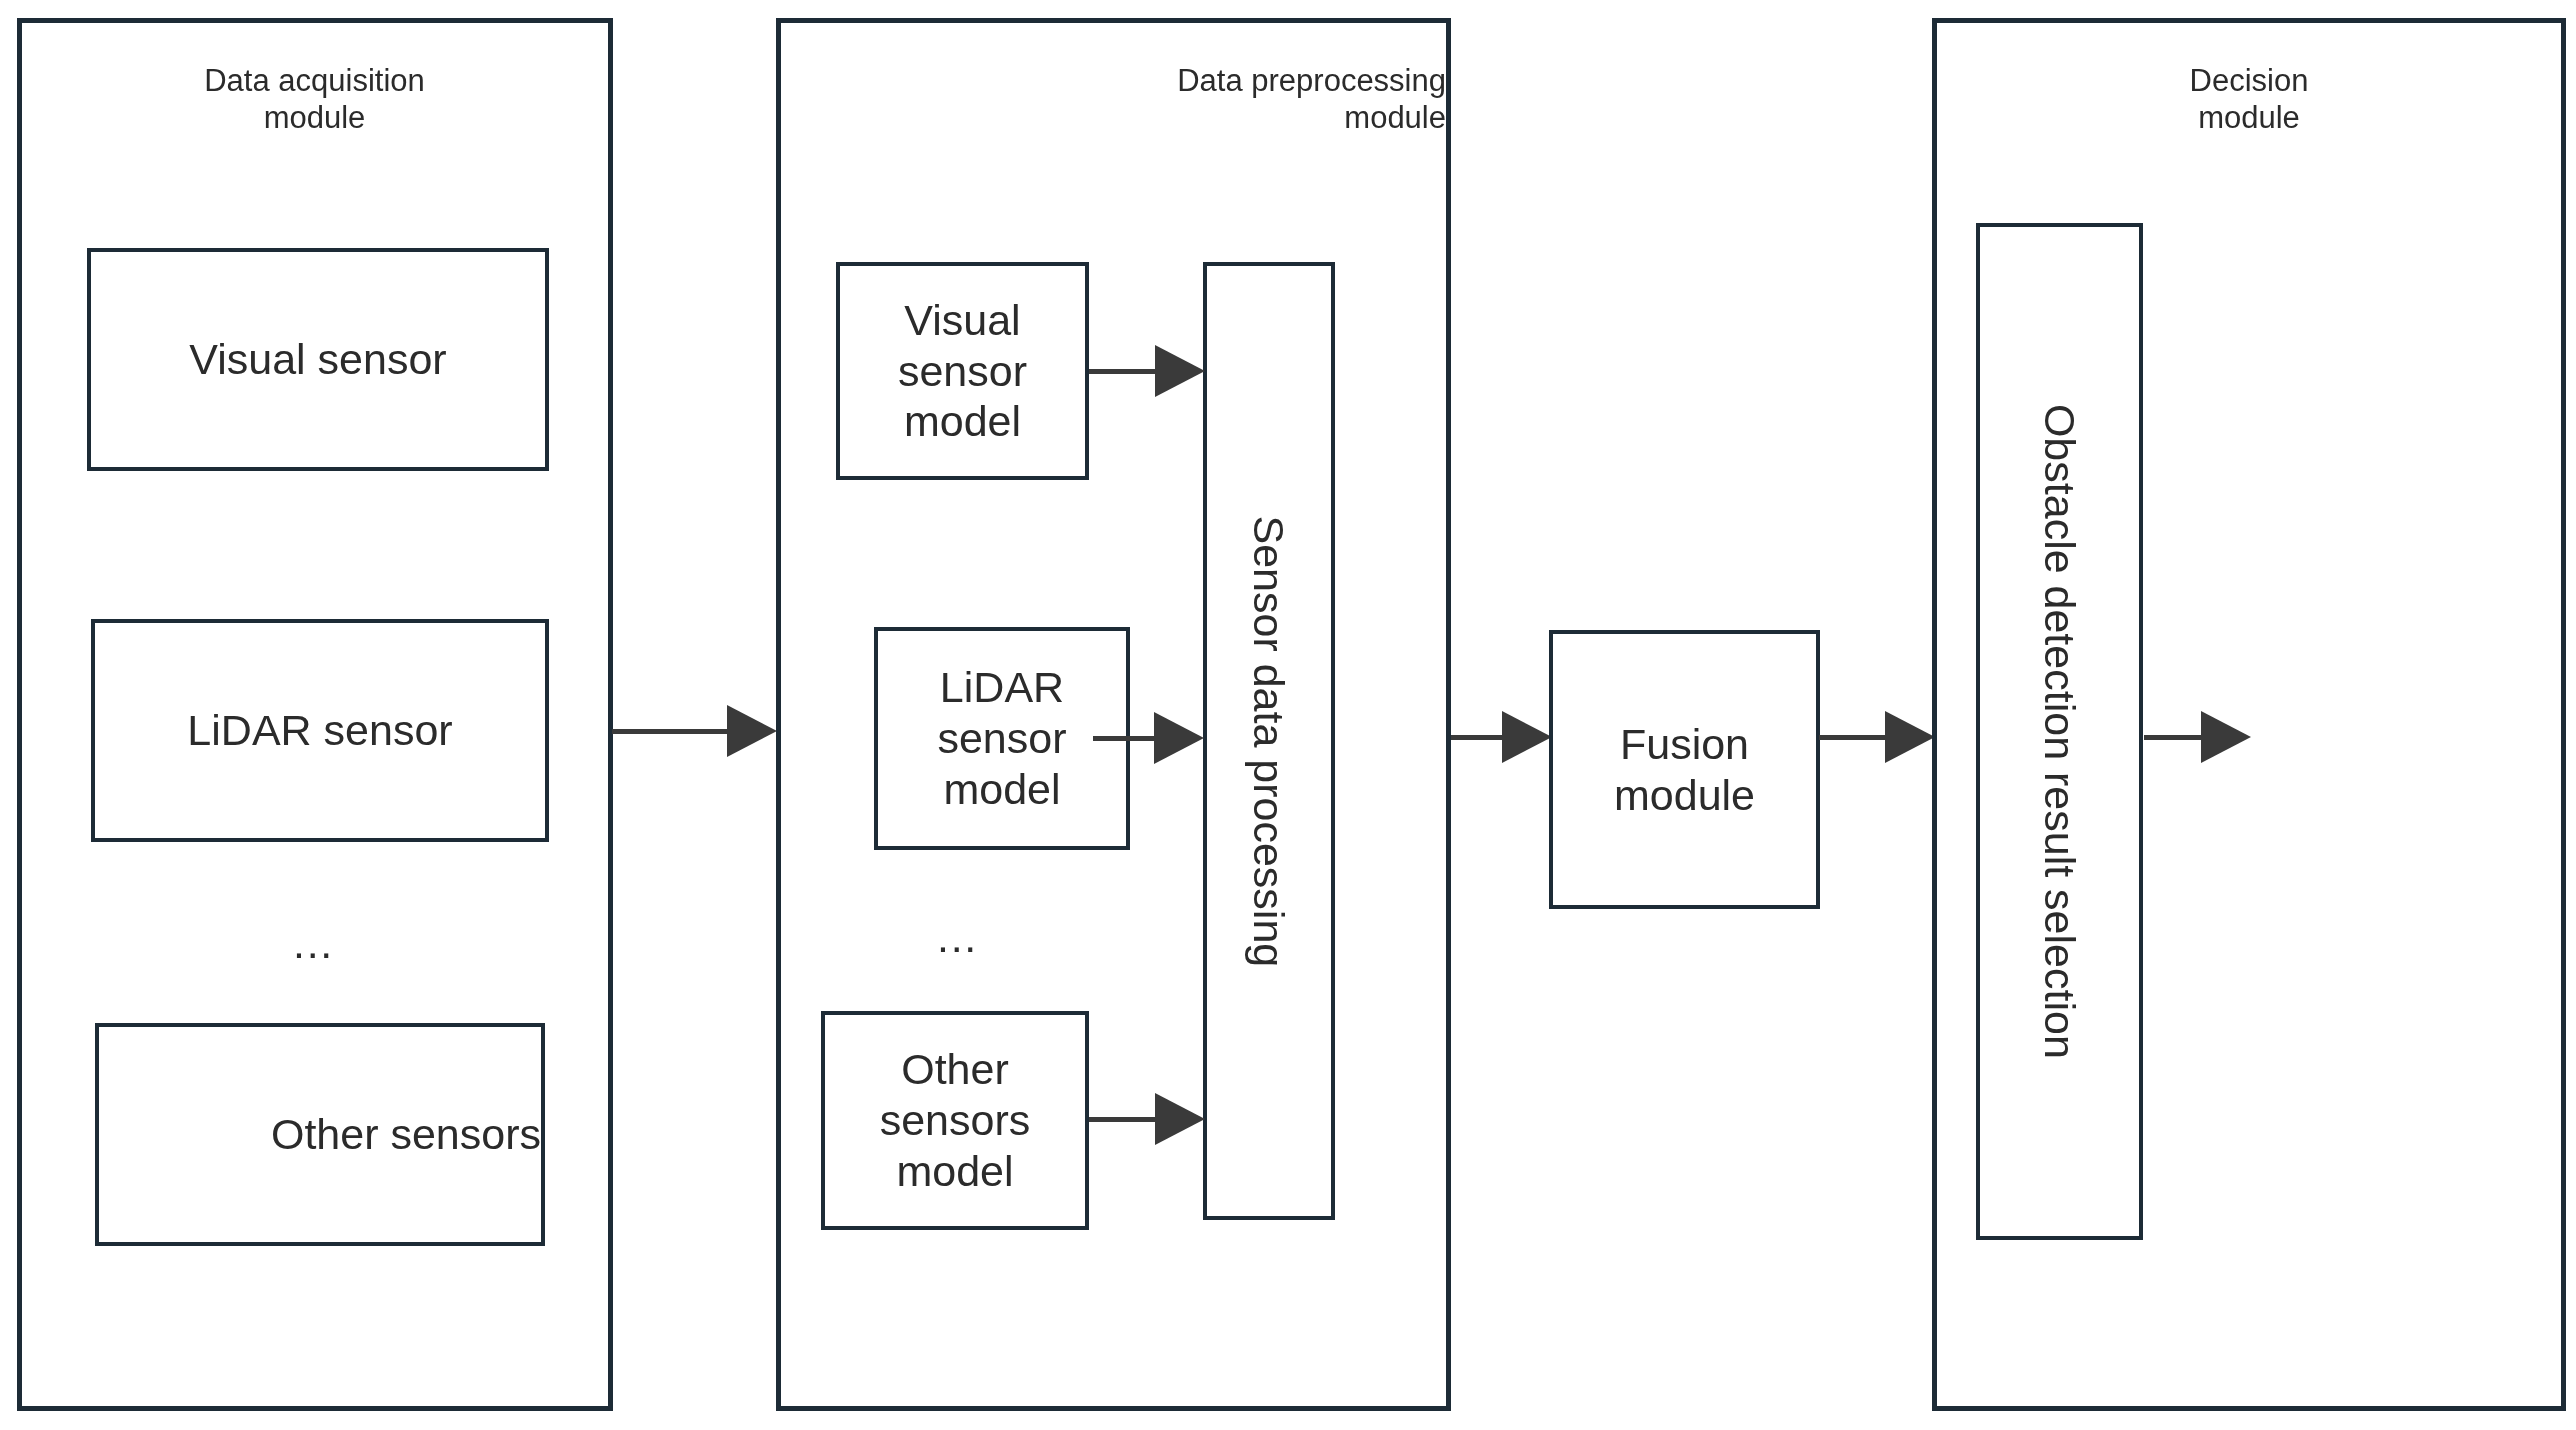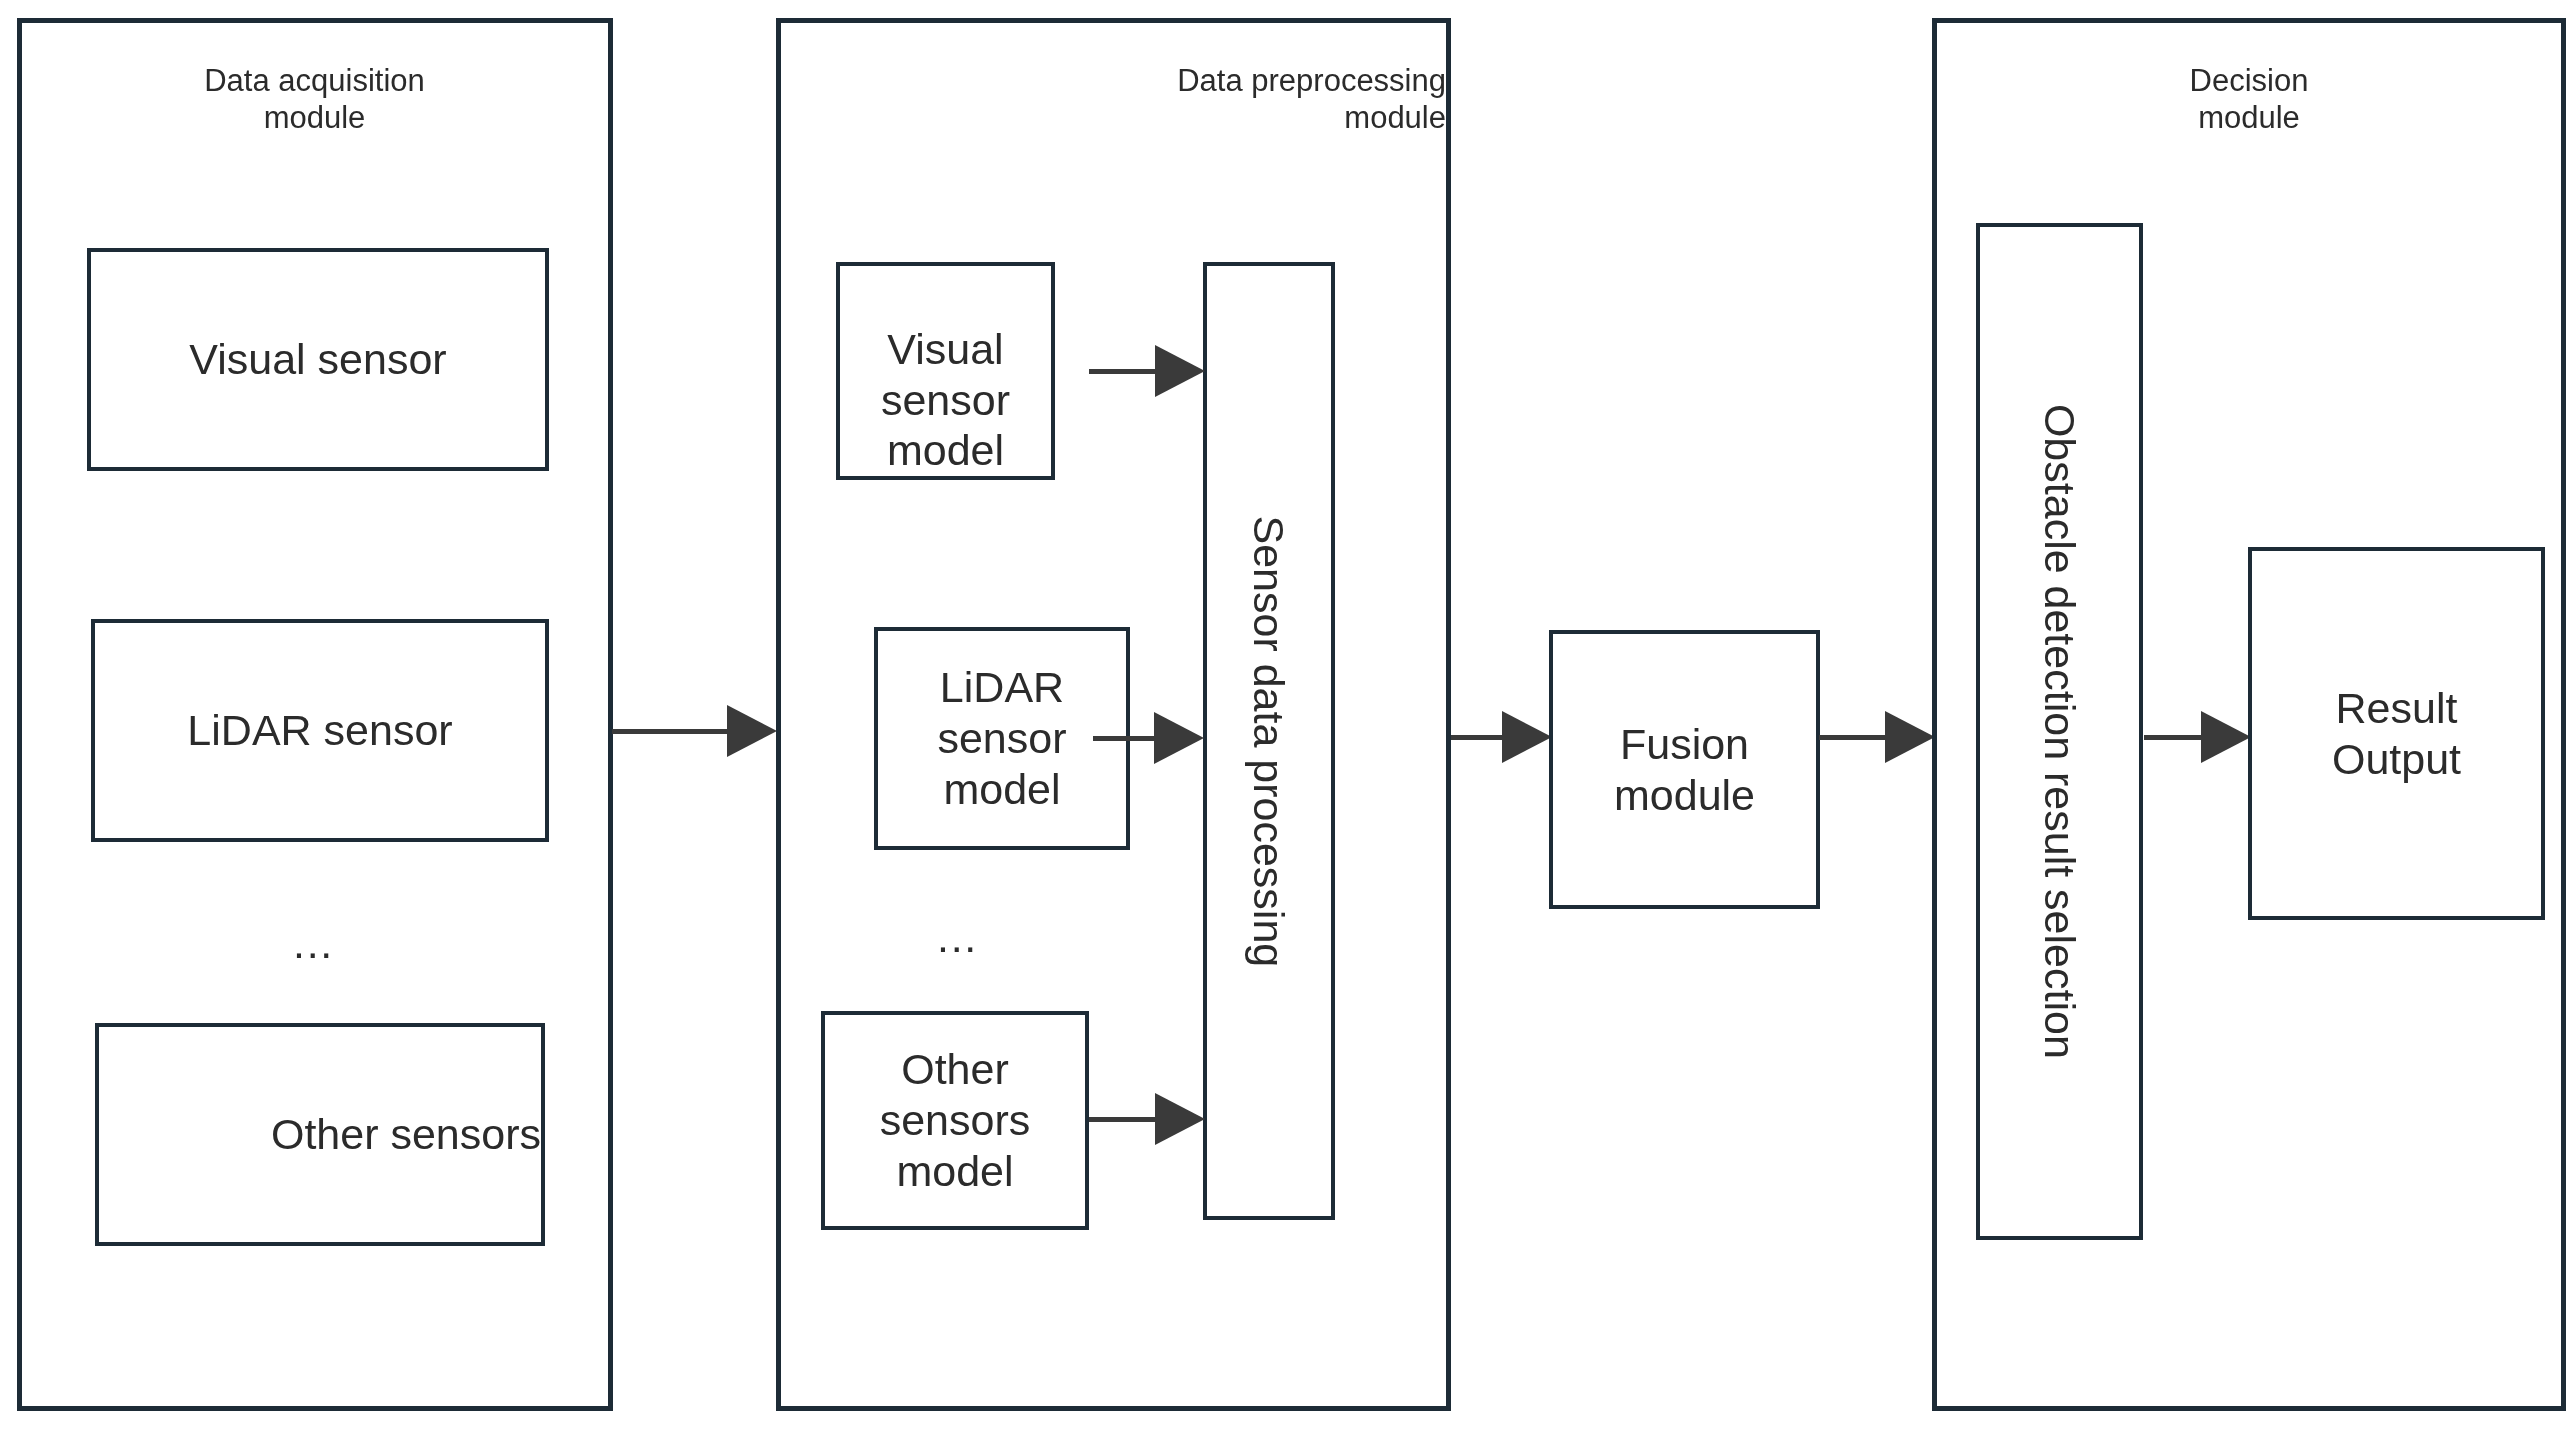--- a/index.html
+++ b/index.html
@@ -108,21 +108,21 @@
   <div class="arrow" style="left:612px;top:705px;width:165px;height:53px;">
     <div class="shaft" style="width:120px;"></div>
     <div class="head"></div>
   </div>
 
   <div class="box container" style="left:776px;top:18px;width:675px;height:1393px;">
     <div class="module-title" style="top:40px;text-align:right;">Data preprocessing
 module</div>
   </div>
 
-  <div class="box" style="left:836px;top:262px;width:219px;height:218px;align-items:flex-end;">
+  <div class="box" style="left:836px;top:262px;width:253px;height:218px;">
     <span class="box-label">Visual
 sensor
 model</span>
   </div>
 
   <div class="box" style="left:874px;top:627px;width:256px;height:223px;">
     <span class="box-label">LiDAR
 sensor
 model</span>
   </div>
@@ -176,19 +176,15 @@
 
   <div class="box vbox" style="left:1976px;top:223px;width:167px;height:1017px;">
     <span class="box-label">Obstacle detection result selection</span>
   </div>
 
   <div class="arrow" style="left:2144px;top:711px;width:107px;height:53px;">
     <div class="shaft" style="width:62px;"></div>
     <div class="head"></div>
   </div>
 
-  <div class="box" style="left:2248px;top:547px;width:297px;height:373px;">
-    <span class="box-label">Result
-Output</span>
-  </div>
 
 </div>
 
 
 </body></html>

